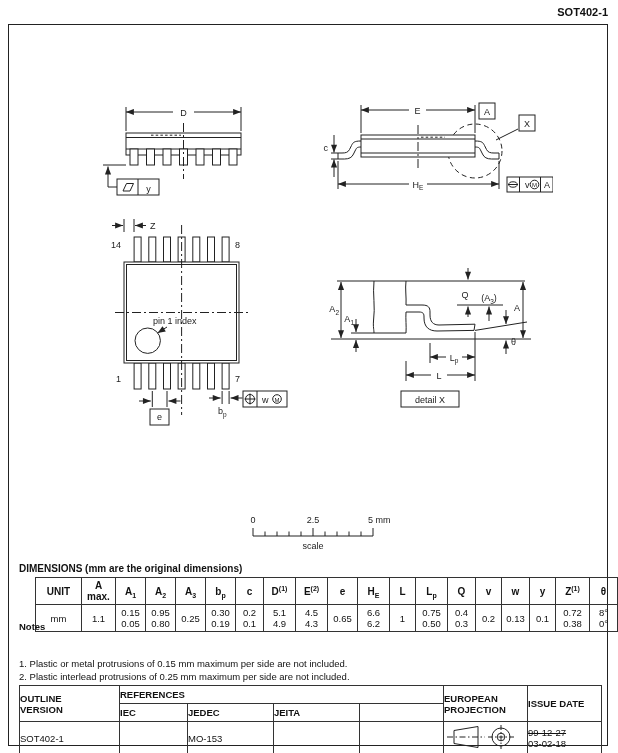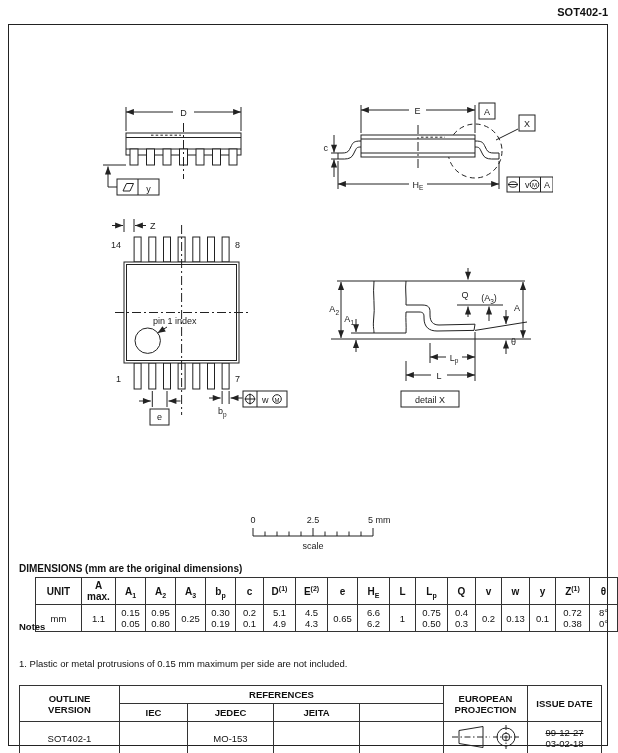--- a/index.html
+++ b/index.html
@@ -17,21 +17,21 @@
   .dimtbl td{border:1px solid #333;text-align:center;vertical-align:middle;
              padding:2px 0;line-height:11px;overflow:hidden;}
   .dimtbl tr.hd td{font-weight:bold;font-size:10px;}
   sub{font-size:7px;line-height:0;}
   sup{font-size:7px;line-height:0;}
   .l2{display:block;}
   .notes-h{position:absolute;left:10px;top:596px;font-size:9.5px;font-weight:bold;}
   .note1{position:absolute;left:10px;top:633px;font-size:9.5px;}
   .note2{position:absolute;left:10px;top:646px;font-size:9.5px;}
   .reftbl{position:absolute;left:10px;top:660px;width:582px;font-size:9.5px;}
-  .reftbl td{border:1px solid #333;text-align:center;vertical-align:middle;padding:1px 0;}
+  .reftbl td{border:1px solid #333;vertical-align:middle;padding:1px 0;}
   .reftbl td.h{font-weight:bold;}
   .strike{text-decoration:line-through;display:block;}
   .newdate{display:block;}
 </style>
 </head>
 <body>
 
 <div id="page">
 
   <div class="hdr-code">SOT402-1</div>
@@ -325,20 +325,21 @@
         <td><span>0.13</span></td>
         <td><span>0.1</span></td>
         <td><span>0.72</span><span class="l2">0.38</span></td>
         <td><span>8°</span><span class="l2">0°</span></td>
       </tr>
     </tbody>
       </table>
 
     <div class="notes-h">Notes</div>
     <div class="note1">1. Plastic or metal protrusions of 0.15 mm maximum per side are not included.</div>
+    <div class="note2">2. Plastic interlead protrusions of 0.25 mm maximum per side are not included.</div>
 
     <table class="reftbl">
       <colgroup>
         <col style="width:100px">
           <col style="width:68px">
           <col style="width:86px">
           <col style="width:86px">
         <col style="width:84px">
           <col style="width:84px">
           <col style="width:74px">

